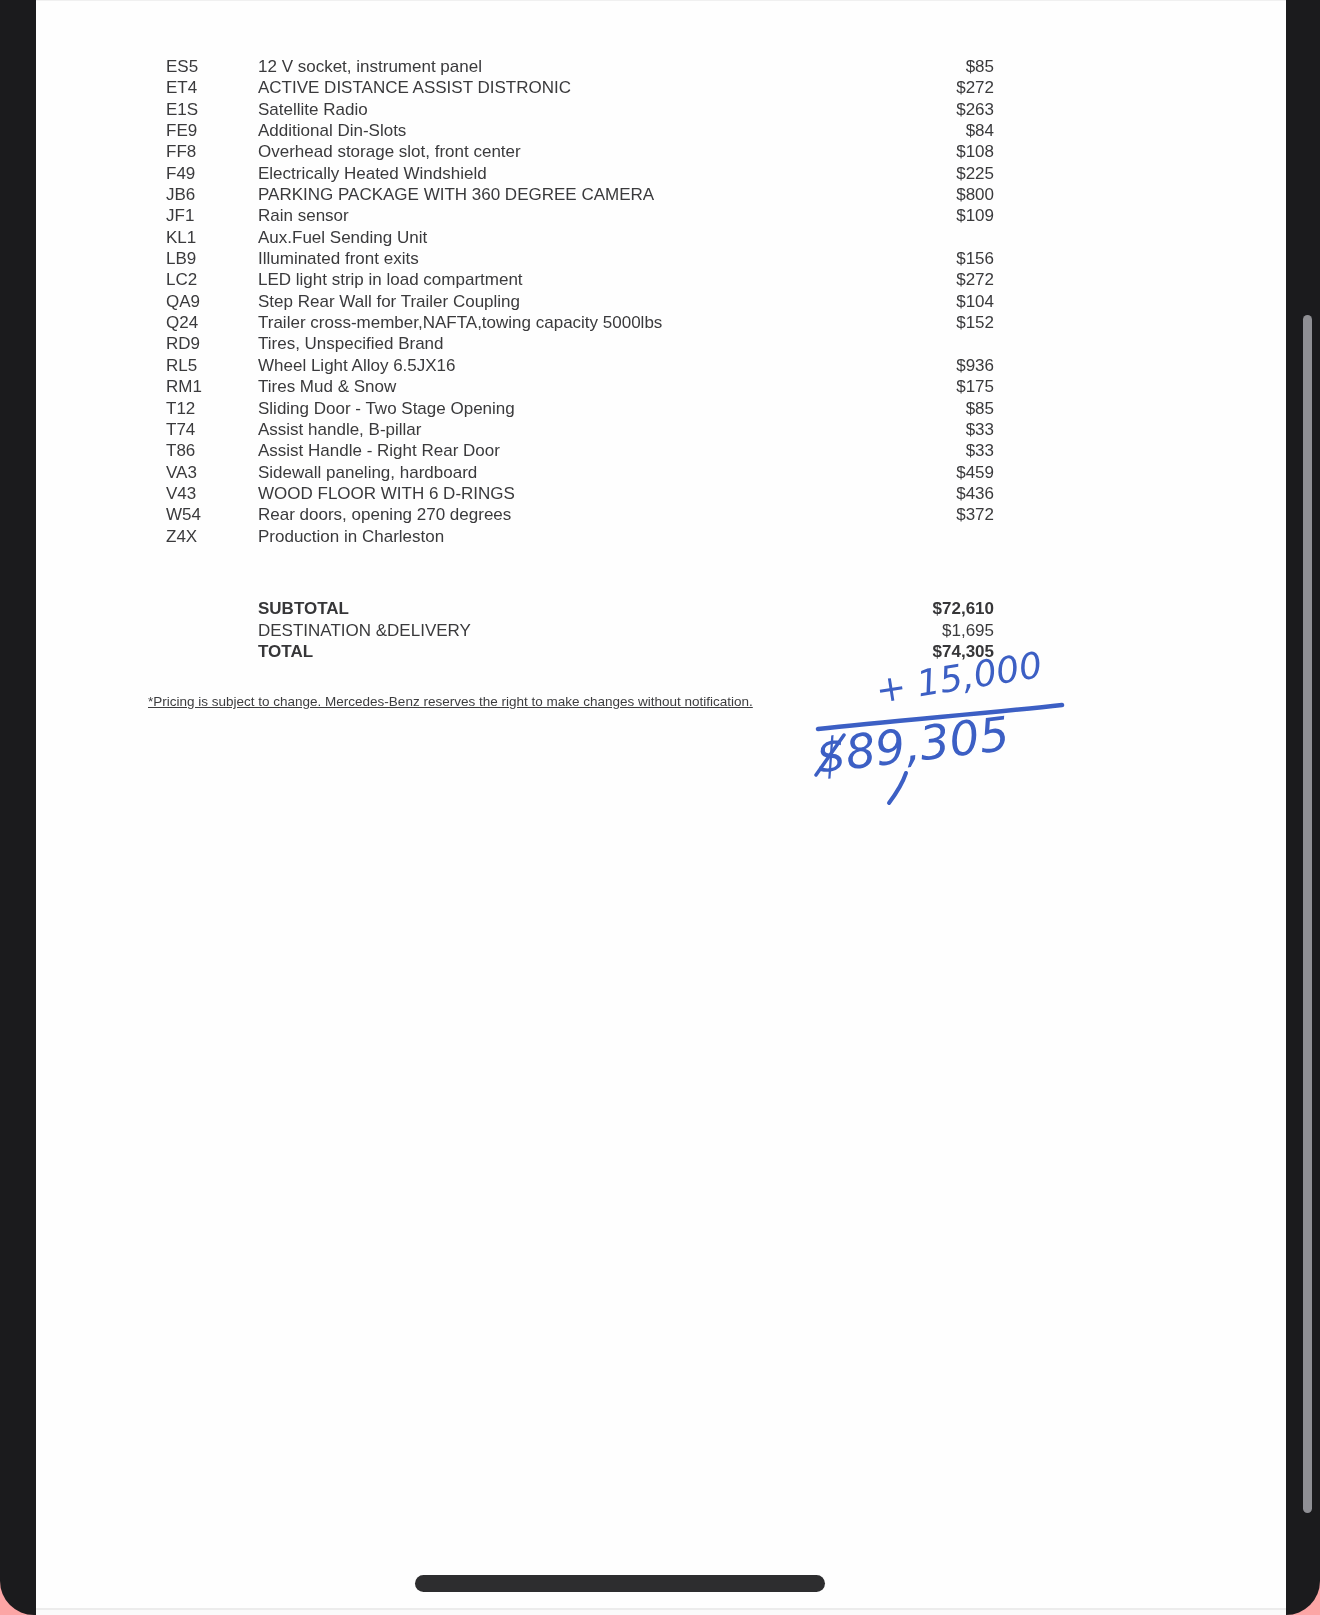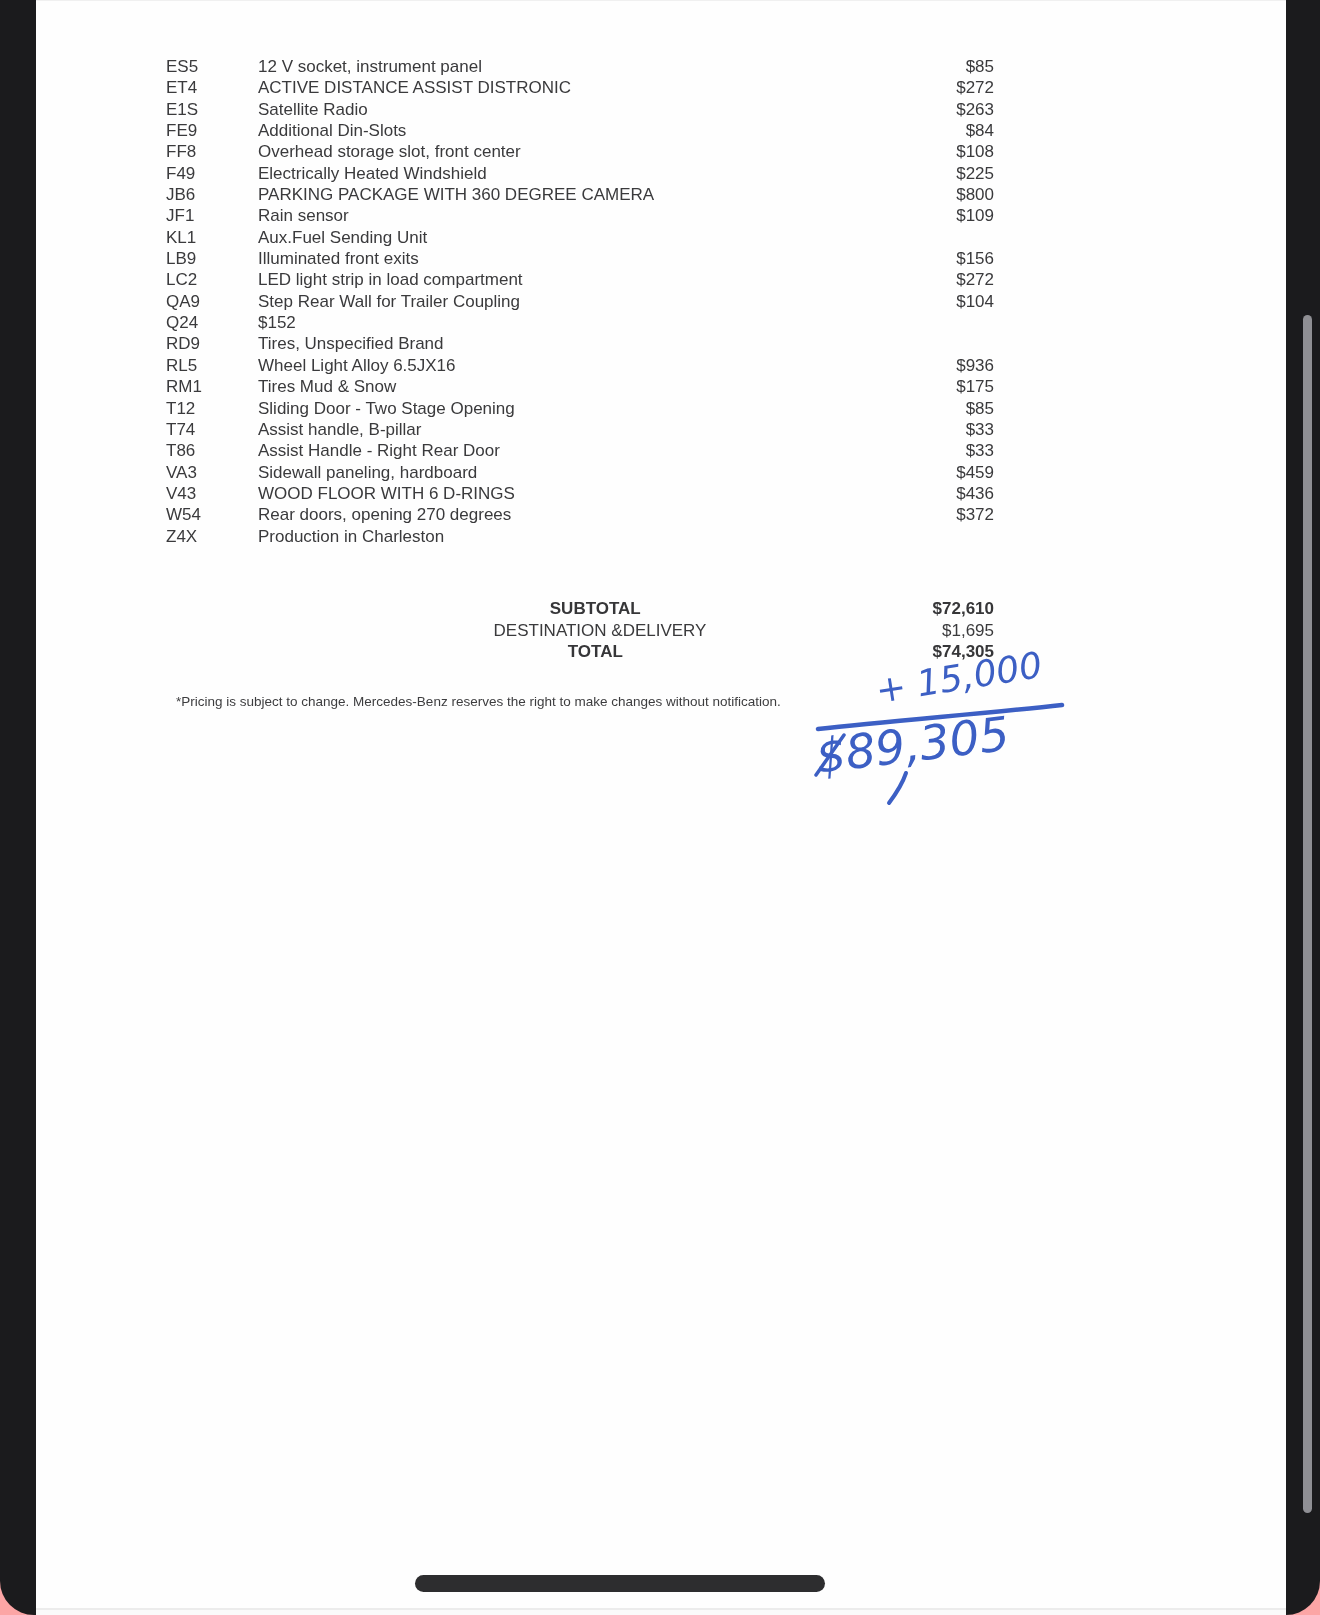--- a/index.html
+++ b/index.html
@@ -19,25 +19,25 @@
   .bottom-strip{position:absolute;left:36px;top:1610px;width:1251px;height:5px;background:#fafafa;}
 
   .options{position:absolute;left:166px;top:56px;width:828px;font-size:17px;line-height:21.35px;}
   .row{display:flex;align-items:baseline;height:21.35px;white-space:nowrap;}
   .code{flex:none;width:92px;}
   .desc{flex:1;overflow:hidden;}
   .price{flex:none;text-align:left;}
 
   .totals{position:absolute;left:166px;top:598px;width:828px;font-size:17px;line-height:21.7px;}
   .trow{display:flex;align-items:baseline;height:21.7px;white-space:nowrap;}
-  .tlabel{flex:1;margin-left:92px;text-align:center;}
+  .tlabel{flex:1;margin-left:92px;}
   .tprice{flex:none;text-align:right;}
   .b{font-weight:bold;color:#363638;}
 
-  .fine-print{position:absolute;left:176px;top:693px;font-size:13.5px;color:#3d3d3f;line-height:17px;}
+  .fine-print{position:absolute;left:148px;top:693px;font-size:13.5px;color:#3d3d3f;line-height:17px;text-decoration:underline;}
 
   .handwriting{position:absolute;left:760px;top:645px;width:340px;height:185px;z-index:3;}
   .hw-text{font-family:"DejaVu Sans",sans-serif;font-style:italic;fill:currentColor;}
 </style>
 </head>
 <body>
 
 <div class="screen">
 
   <div class="doc"></div>
@@ -98,20 +98,21 @@
         <span class="desc">LED light strip in load compartment</span>
         <span class="price">$272</span>
       </div>
       <div class="row">
         <span class="code">QA9</span>
         <span class="desc">Step Rear Wall for Trailer Coupling</span>
         <span class="price">$104</span>
       </div>
       <div class="row">
         <span class="code">Q24</span>
+        <span class="desc">Trailer cross-member,NAFTA,towing capacity 5000lbs</span>
         <span class="price">$152</span>
       </div>
       <div class="row">
         <span class="code">RD9</span>
         <span class="desc">Tires, Unspecified Brand</span>
         <span class="price"></span>
       </div>
       <div class="row">
         <span class="code">RL5</span>
         <span class="desc">Wheel Light Alloy 6.5JX16</span>

